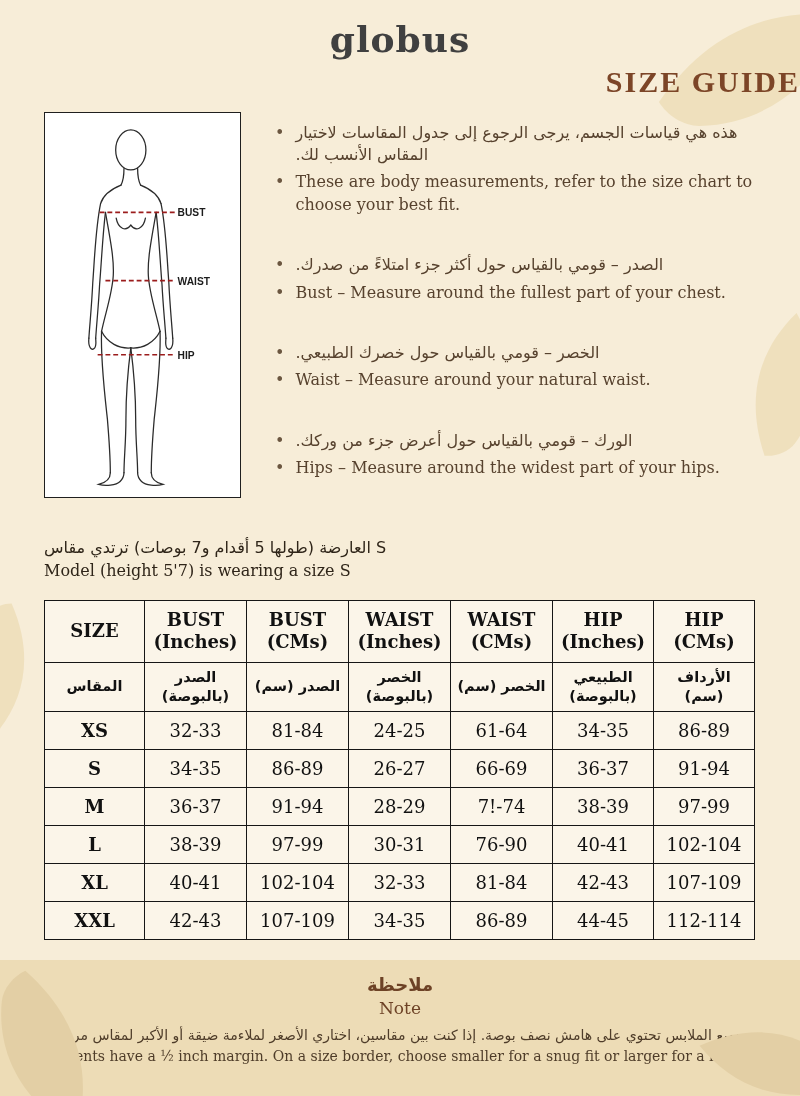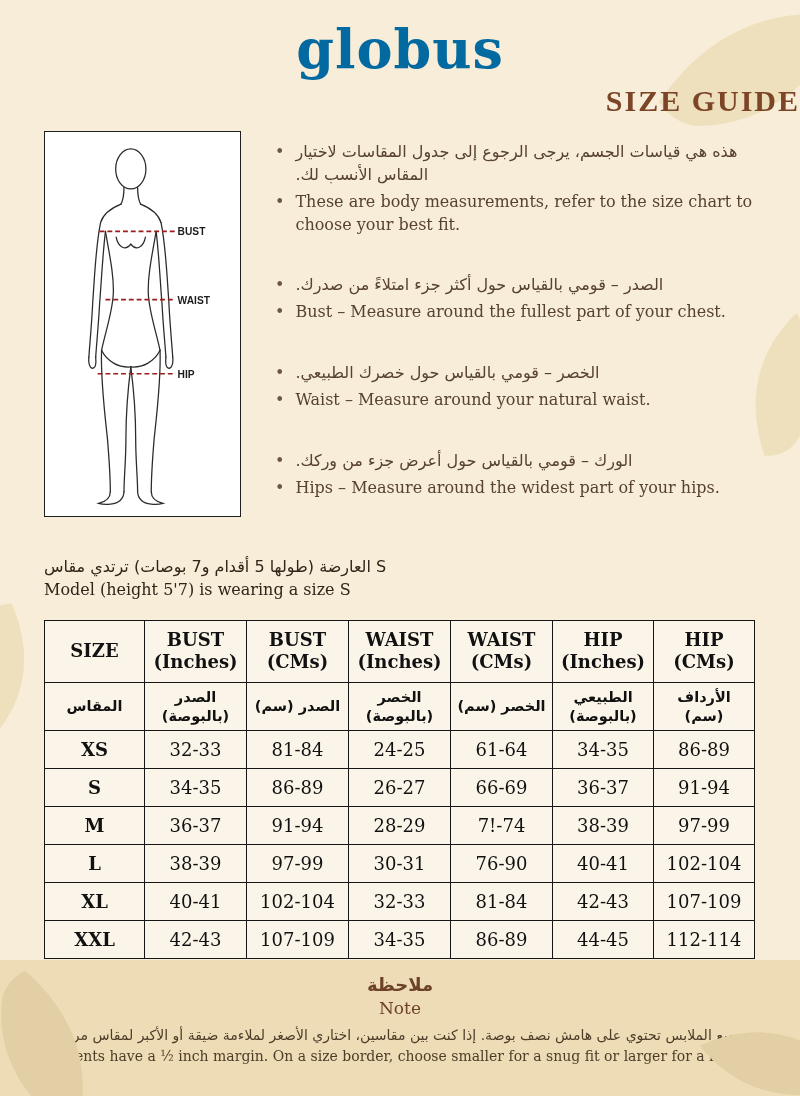--- a/index.html
+++ b/index.html
@@ -13,21 +13,21 @@
   .leaf-left-mid{top:610px;left:-60px;width:120px;height:110px;transform:rotate(140deg);z-index:0;}
   .leaf-bottom-left{bottom:-22px;left:-30px;width:150px;height:140px;transform:rotate(115deg);z-index:2;}
   .leaf-bottom-right{bottom:-30px;right:-40px;width:130px;height:120px;transform:rotate(-120deg);z-index:2;}
   .fill-light{fill:#efe0bd;}
   .fill-dark{fill:#e3cfa5;}
 
   .content{position:relative;z-index:1;}
 
   
   .logo{padding-top:20px;text-align:center;font-family:"DejaVu Serif",serif;
-        font-weight:700;font-size:54px;letter-spacing:1px;color:#0369a1;line-height:1.1;}
+        font-weight:700;font-size:36px;letter-spacing:1px;color:#404040;line-height:1.1;}
   .subtitle{margin-top:5px;text-align:right;font-family:"Liberation Serif",serif;
         font-weight:700;font-size:30px;letter-spacing:2px;color:#7c4527;line-height:1.1;}
 
   
   .main{display:flex;gap:34px;padding:14px 44px 0 44px;align-items:flex-start;}
   .diagram-box{flex:none;width:197px;height:386px;background:#ffffff;border:1.5px solid #1f1f1f;box-sizing:border-box;}
   .diagram-box svg{display:block;width:100%;height:100%;}
   .instructions{flex:1;padding-top:10px;}
   .group{margin-bottom:38px;}
   .b-line{display:flex;gap:11px;margin-bottom:5px;font-size:16px;line-height:1.4;color:#57422e;}

